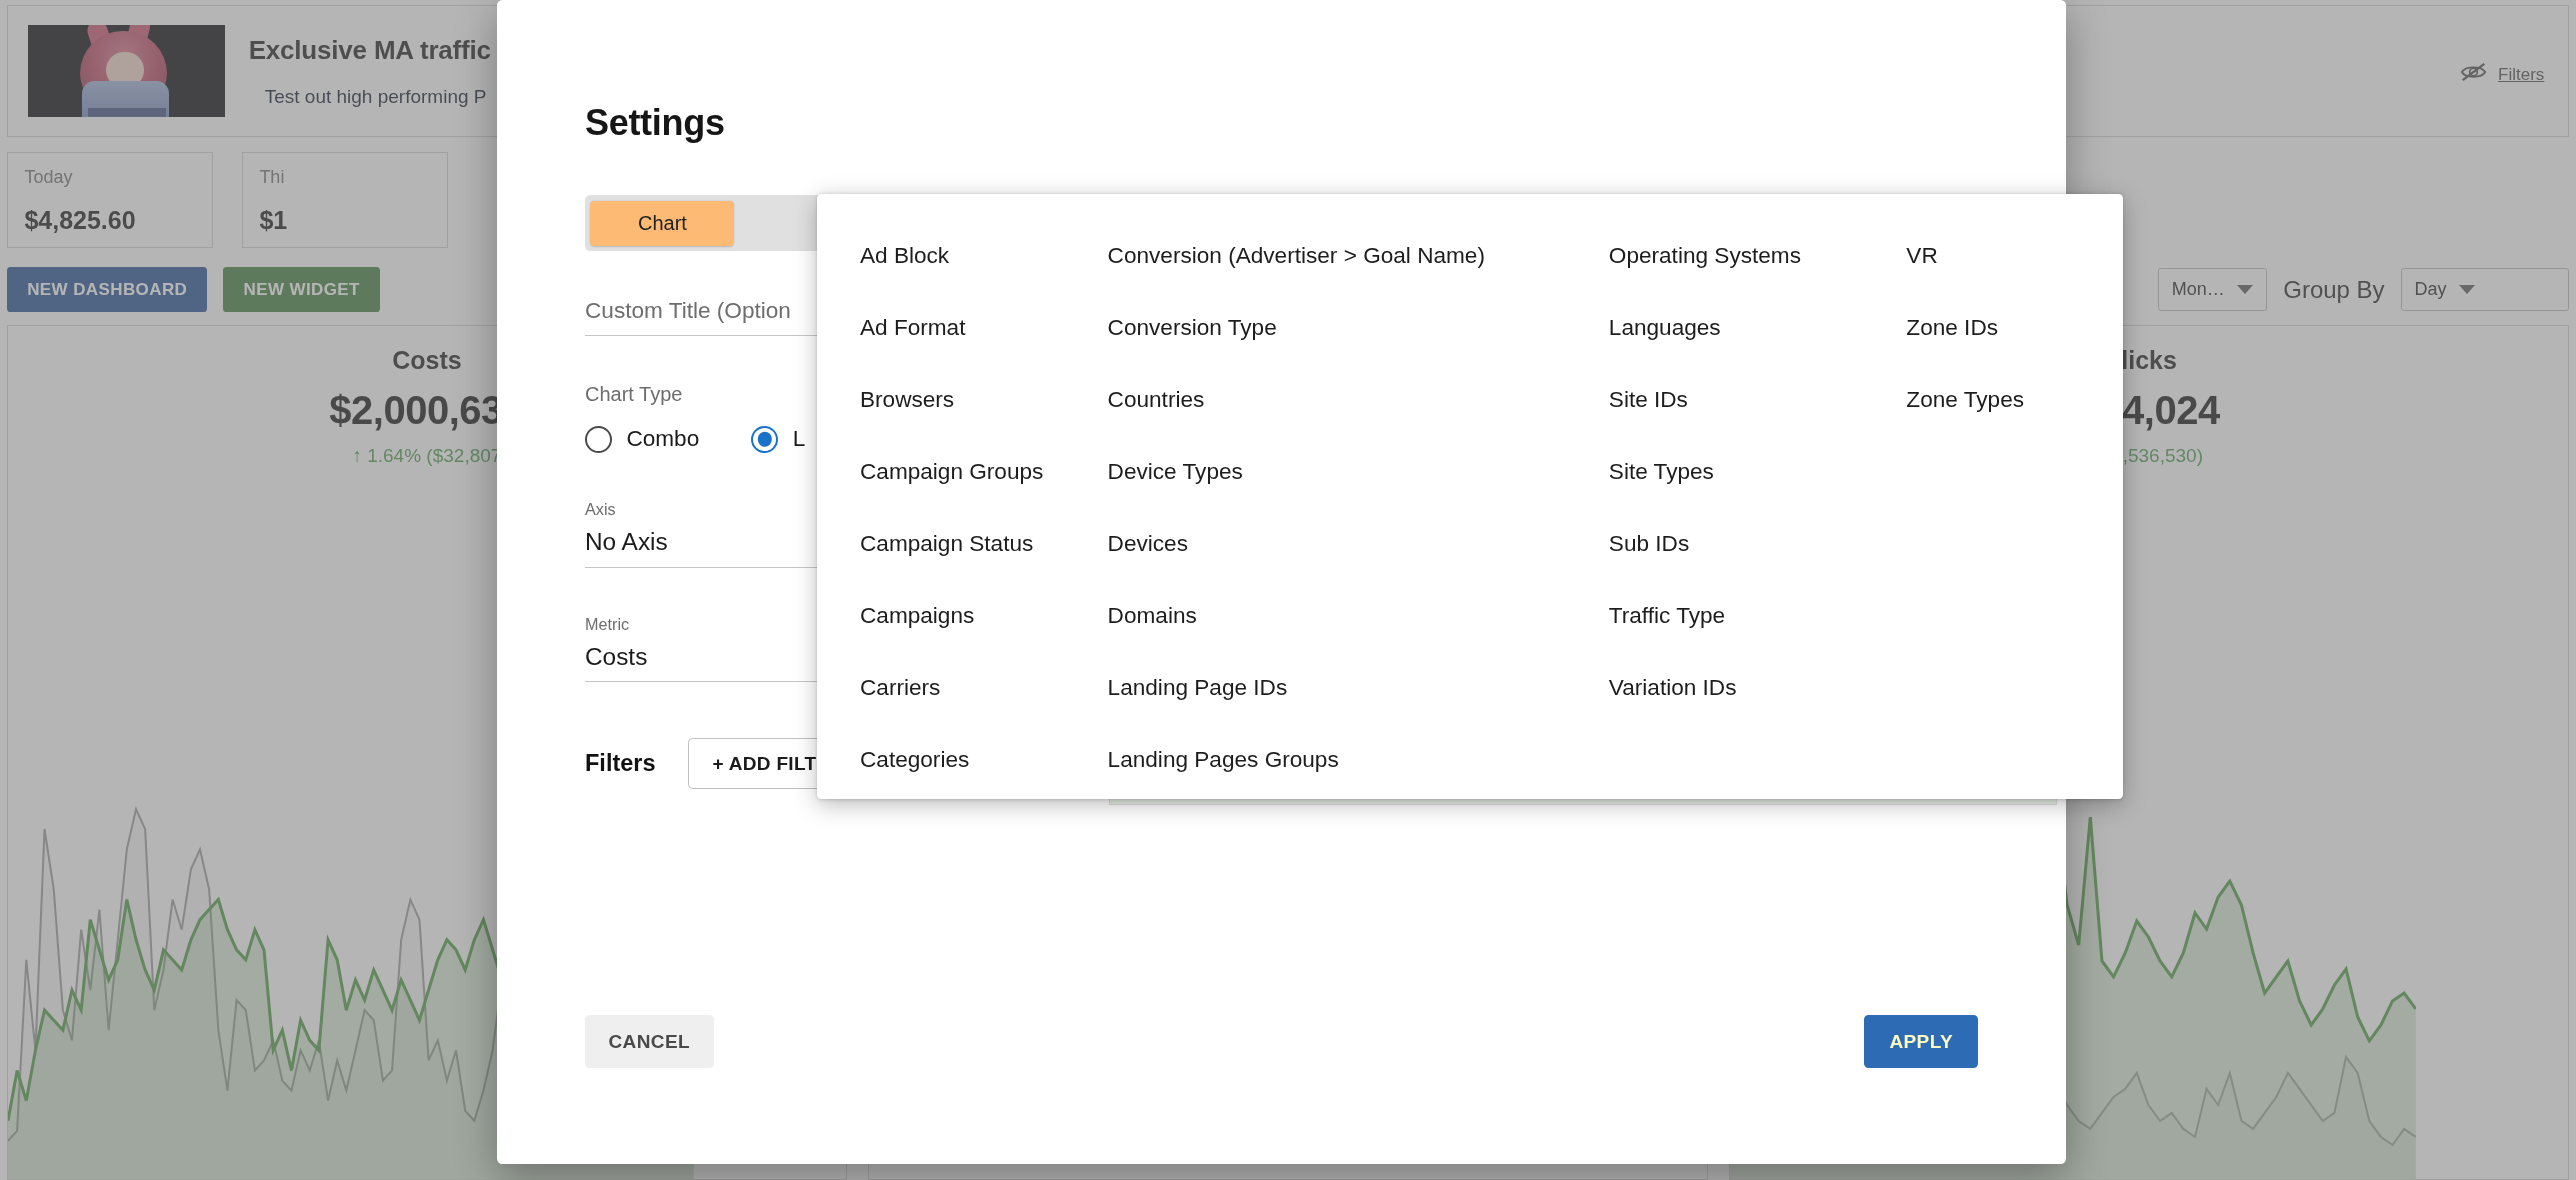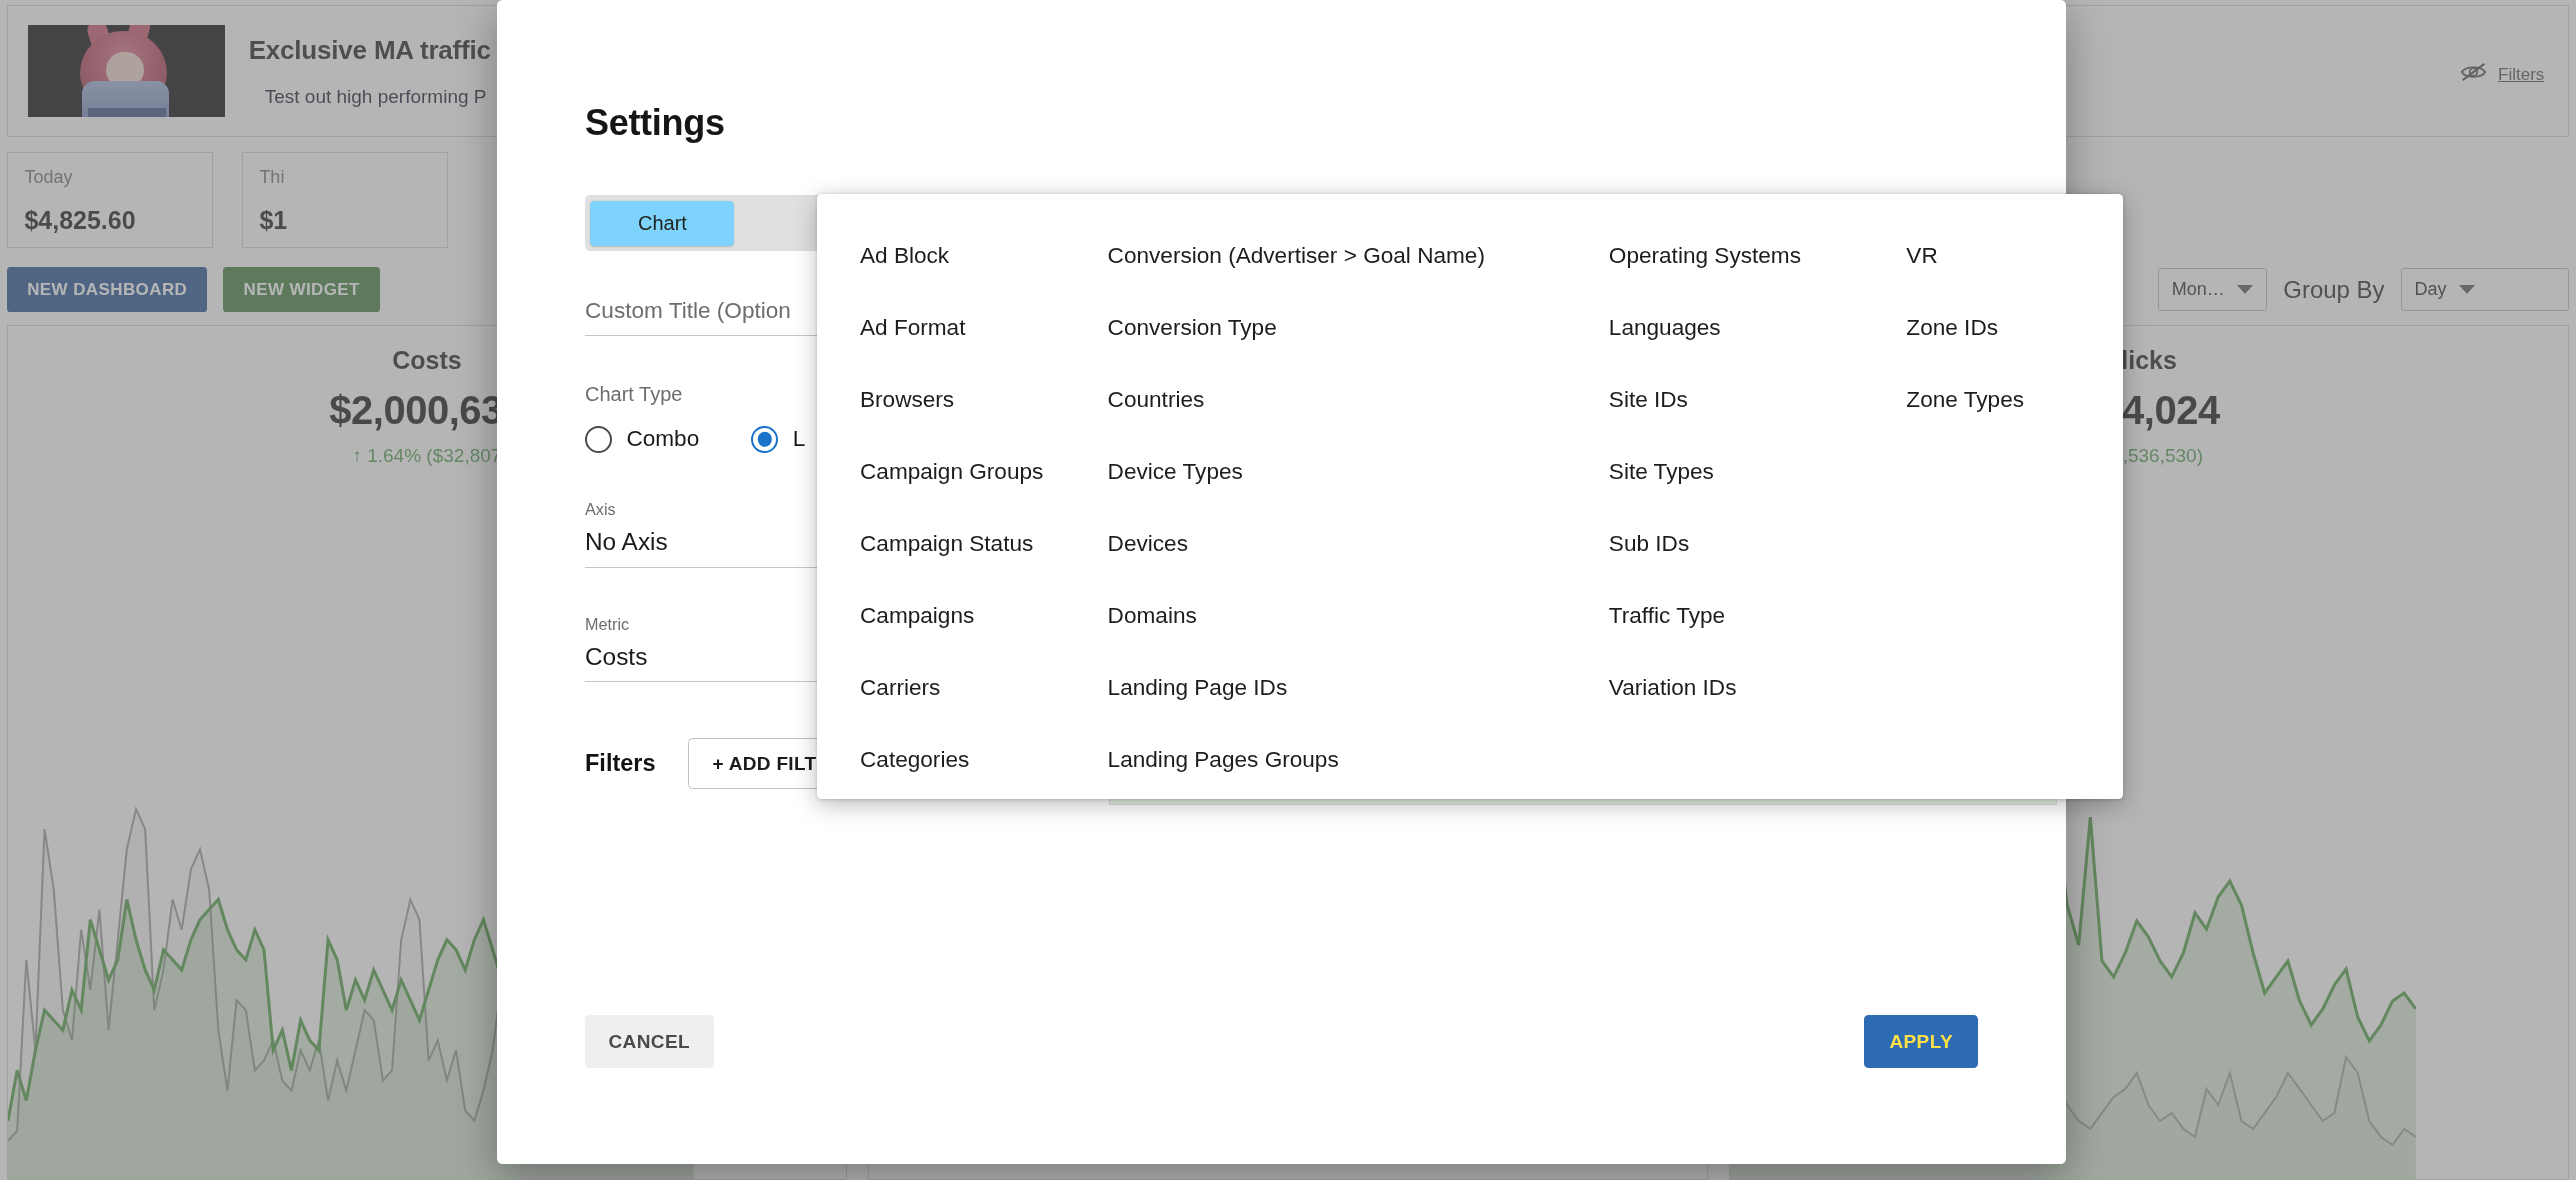--- a/index.html
+++ b/index.html
@@ -97,21 +97,21 @@
 
   .tabs {
     margin: 51px 0 0 88px; width: 424px; height: 56px;
     background: #e0e0e0; border-radius: 5.4px; display: flex; align-items: center; padding: 5.4px;
   }
   .tab {
     flex: 0 0 auto; width: 144px; height: 45px; border-radius: 4.5px;
     display: flex; align-items: center; justify-content: center;
     font-size: 20px; color: #222;
   }
-  .tab.active { background: #7dd3fc; box-shadow: 0 0.9px 1.8px rgba(0,0,0,.18); }
+  .tab.active { background: #fdba74; box-shadow: 0 0.9px 1.8px rgba(0,0,0,.18); }
 
   .field { margin: 47px 0 0 88px; width: 578px; }
   .field-underline { border-bottom: 0.9px solid #c6c6c6; padding-bottom: 10.8px; }
   .field-placeholder { font-size: 22.6px; color: #6d6d6d; }
   .field-label-sm { font-size: 16.2px; color: #6d6d6d; }
   .field-value { font-size: 24.4px; color: #1b1b1b; margin-top: 9px; }
 
   .group-label { font-size: 20px; color: #6d6d6d; margin: 47px 0 0 88px; }
   .radios { display: flex; align-items: center; gap: 52px; margin: 20px 0 0 88px; }
   .radio { display: flex; align-items: center; gap: 14.4px; font-size: 22.6px; color: #1b1b1b; }
@@ -134,21 +134,21 @@
     border: 0.9px solid #dcdcdc;
     background: linear-gradient(180deg, #d4e3d2 0%, #e7f0e5 38%, #e9f1e7 100%);
   }
   .preview-panel::after {
     content: ""; position: absolute; left: 0; right: 0; top: 0; height: 1.8px; background: #5a9b56;
   }
 
   .modal-actions { position: absolute; left: 0; right: 0; bottom: 96px; padding: 0 88px; display: flex; align-items: center; }
   .btn-cancel { background: #efefef; color: #4a4a4a; font-size: 19px; font-weight: 600; padding: 15.3px 23.5px; border-radius: 4.5px; letter-spacing: 0.4px; }
   .spacer { flex: 1 1 auto; }
-  .btn-apply { background: #2d6cb5; color: #fde047; font-size: 19px; font-weight: 600; padding: 15.3px 25px; border-radius: 4.5px; letter-spacing: 0.4px; }
+  .btn-apply { background: #2d6cb5; color: #fef9c3; font-size: 19px; font-weight: 600; padding: 15.3px 25px; border-radius: 4.5px; letter-spacing: 0.4px; }
 
   
   .dropdown {
     position: absolute; left: 817px; top: 194px; width: 1306px; height: 605px;
     background: #fff; border-radius: 4.5px;
     box-shadow: 0 5.4px 23.5px rgba(0,0,0,0.26), 0 0.9px 3.6px rgba(0,0,0,0.16);
     z-index: 200;
     padding: 26px 0 0 0;
     display: flex;
   }

